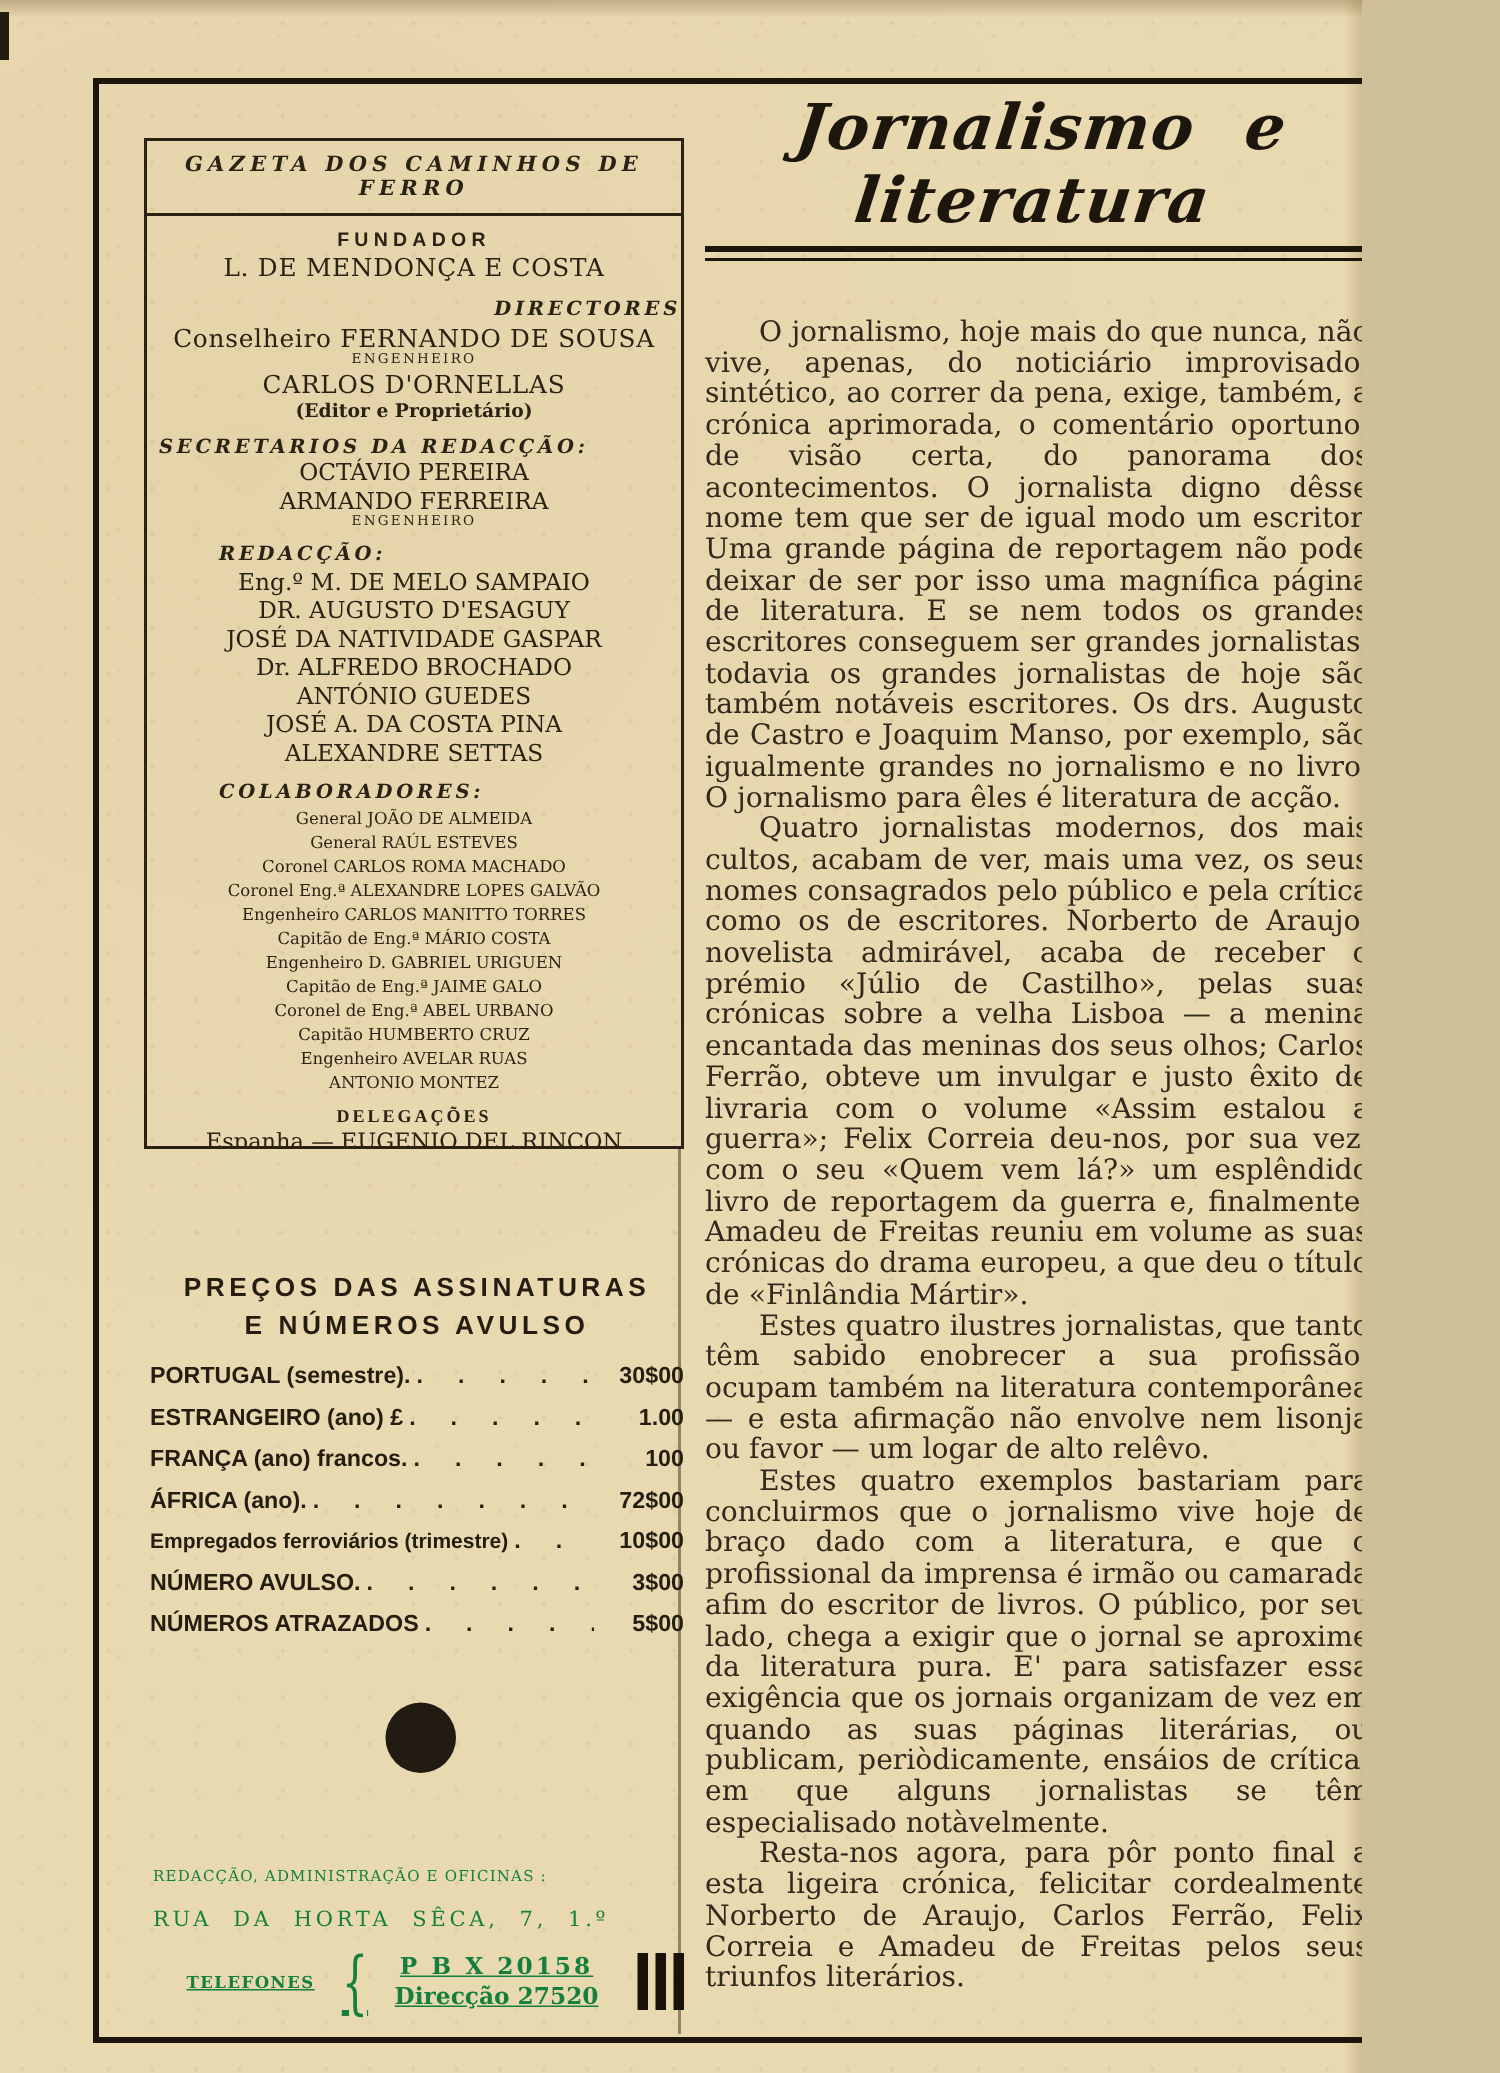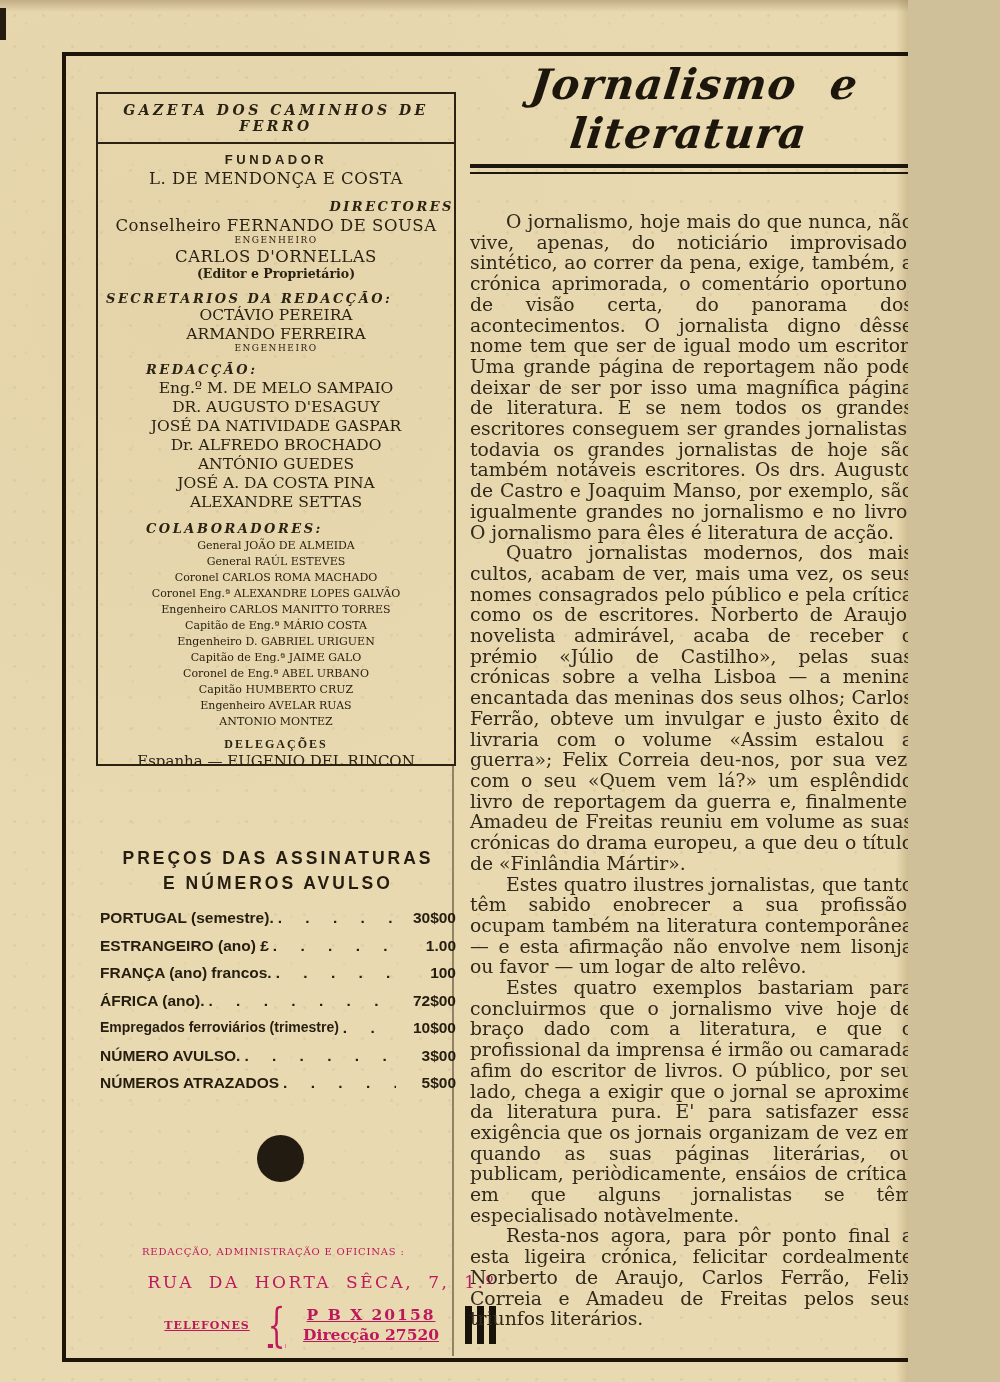--- a/index.html
+++ b/index.html
@@ -47,23 +47,23 @@
   .price-row{display:flex;align-items:flex-start;margin-bottom:9.5px;
       font-family:"Liberation Sans",sans-serif;font-weight:bold;font-size:15.5px;}
   .price-row:nth-child(5) .pl{font-size:14px;}
   .leader{flex:1;overflow:hidden;white-space:nowrap;margin:0 4px;}
   .leader::after{content:". . . . . . . . . . . . . . . . . . . .";word-spacing:17px;letter-spacing:1px;}
   .pv{min-width:56px;text-align:right;}
 
   .ink-dot{position:absolute;left:257px;top:1135px;width:47px;height:47px;border-radius:50%;background:#221b12;}
 
   
-  .office{position:absolute;left:102px;top:1246px;width:354px;color:#be185d;margin-left:40px;}
+  .office{position:absolute;left:102px;top:1246px;width:354px;color:#15803d;}
   .office-label{font-size:10px;letter-spacing:.8px;}
-  .office-address{margin-top:15px;text-align:right;font-size:17px;letter-spacing:2.5px;word-spacing:7px;}
+  .office-address{margin-top:15px;text-align:left;font-size:14px;letter-spacing:2.5px;word-spacing:7px;}
   .tel-row{margin-top:12px;display:flex;align-items:center;justify-content:flex-end;gap:12px;text-decoration:underline;}
   .tel-label{font-size:11px;letter-spacing:1px;font-weight:bold;}
   .tel-brace{font-size:46px;font-weight:normal;line-height:42px;transform:scaleX(.6);}
   .tel-lines{text-align:left;font-size:15.5px;line-height:20px;font-weight:bold;}
   .phone1{letter-spacing:2px;}
   .tel-bars{display:flex;gap:5px;margin-left:14px;}
   .tel-bars span{width:7px;height:38px;background:#181208;display:block;}
 
   
   .article{position:absolute;left:470px;top:60px;width:443px;}

